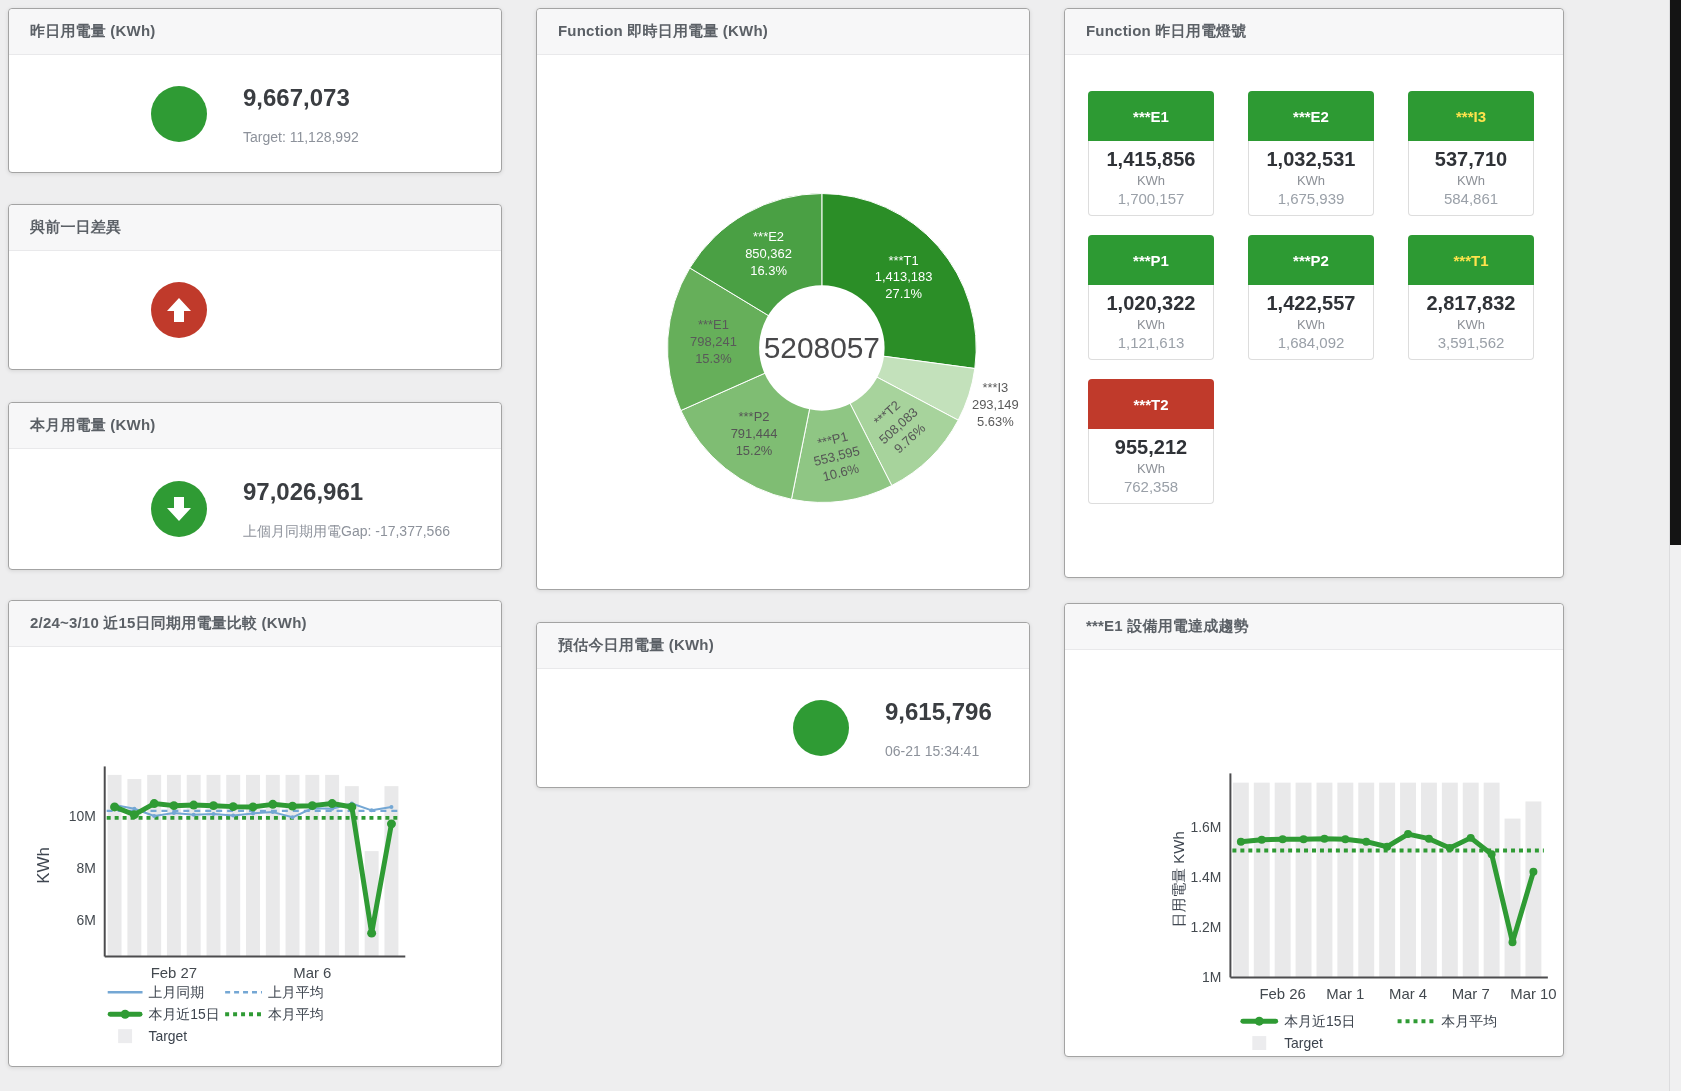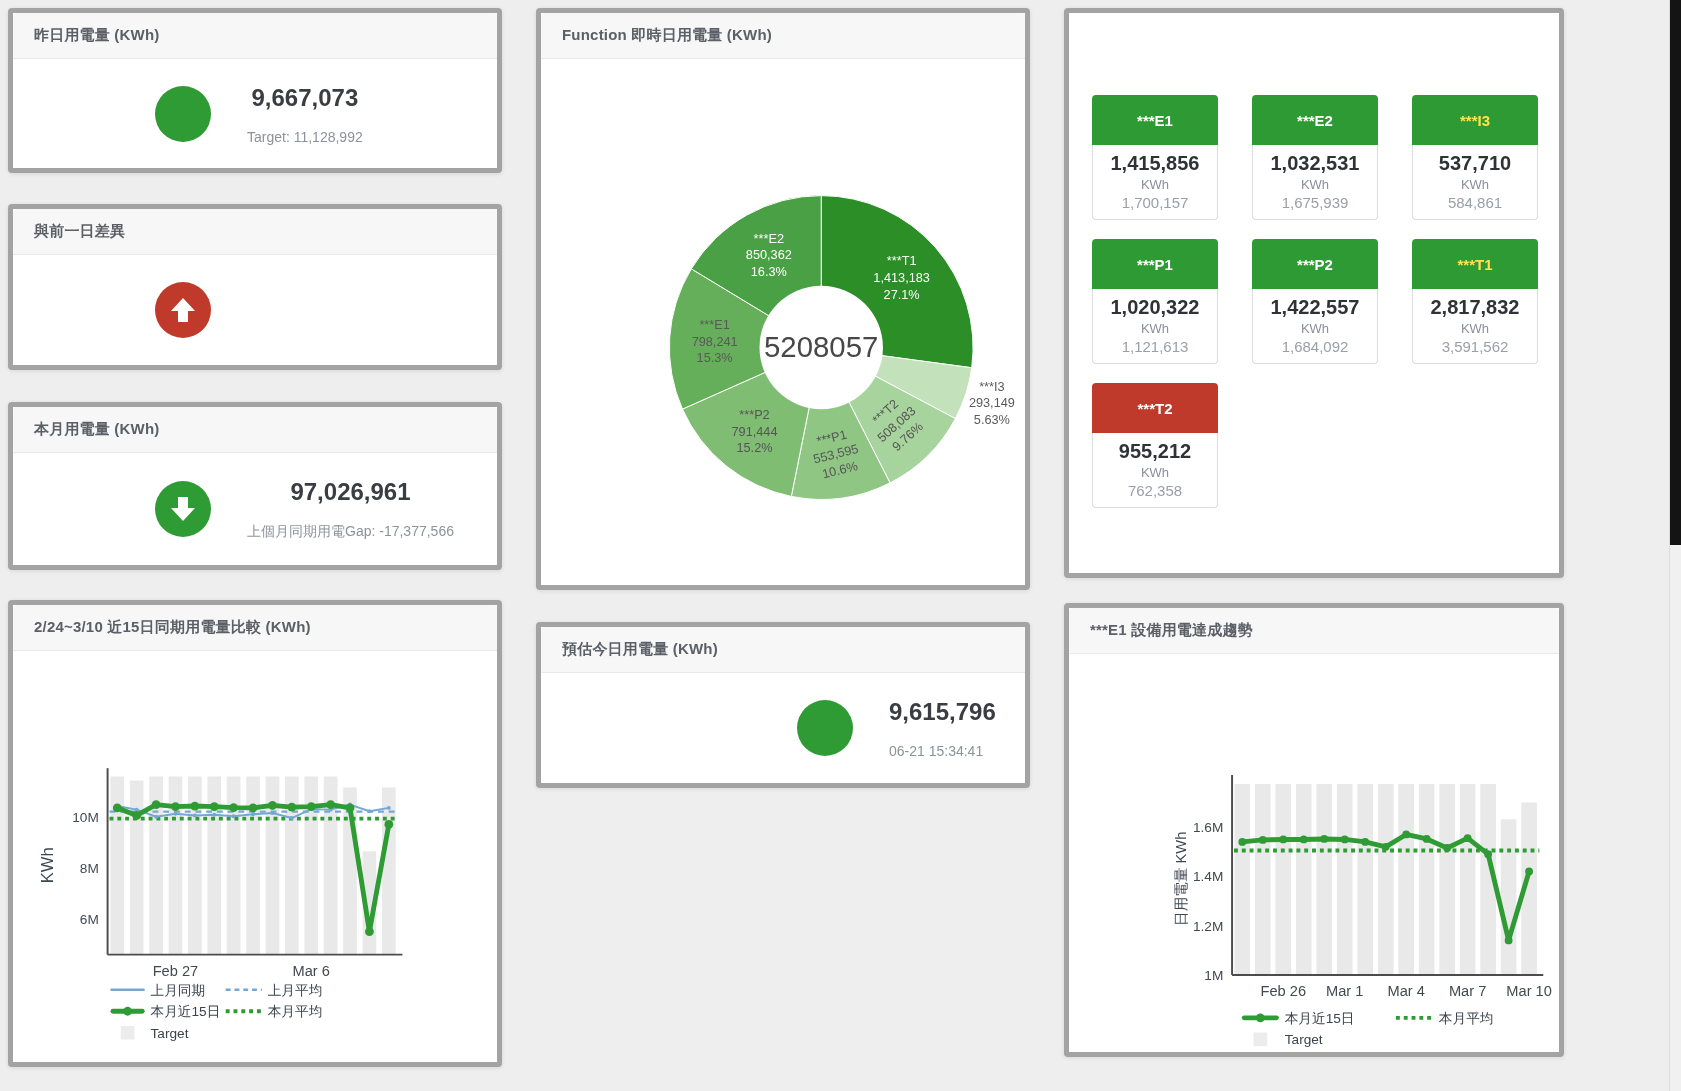--- a/index.html
+++ b/index.html
@@ -1,34 +1,34 @@
 <!DOCTYPE html>
 <html><head>
 <meta charset="utf-8">
 <style>
   html,body{margin:0;padding:0;background:#eeeeef;font-family:"Liberation Sans","DejaVu Sans",sans-serif;}
   .page{position:relative;width:1681px;height:1091px;background:#eeeeef;overflow:hidden;}
-  .panel{position:absolute;background:#fff;border:5px solid #a3a3a3;border-radius:4px;
+  .panel{position:absolute;background:#fff;border:1px solid #a3a3a3;border-radius:4px;
          box-shadow:0 1px 4px rgba(0,0,0,.10);box-sizing:border-box;}
   .ph{height:46px;background:#f7f7f8;border-bottom:1px solid #e9e9eb;border-radius:4px 4px 0 0;
       display:flex;align-items:center;padding:0 21px;box-sizing:border-box;}
   .ph h2{margin:0;font-size:15px;font-weight:bold;color:#5b6066;letter-spacing:.2px;}
   .pb{position:absolute;top:46px;left:0;right:0;bottom:0;}
 
   .p-yesterday{left:8px;top:8px;width:494px;height:165px;}
   .p-gap{left:8px;top:204px;width:494px;height:166px;}
   .p-month{left:8px;top:402px;width:494px;height:168px;}
   .p-comparison{left:8px;top:600px;width:494px;height:467px;}
   .p-donut{left:536px;top:8px;width:494px;height:582px;}
   .p-estimate{left:536px;top:622px;width:494px;height:166px;}
   .p-lights{left:1064px;top:8px;width:500px;height:570px;}
   .p-trend{left:1064px;top:603px;width:500px;height:454px;}
 
   .stat{display:flex;align-items:center;height:100%;box-sizing:border-box;}
-  .p-yesterday .stat,.p-gap .stat,.p-month .stat{padding-left:142px;text-align:center;}
+  .p-yesterday .stat,.p-gap .stat,.p-month .stat{padding-left:142px;}
   .p-estimate .stat{padding-left:256px;}
   .dot{width:56px;height:56px;border-radius:50%;flex:0 0 56px;display:flex;align-items:center;justify-content:center;}
   .dot.green{background:#2f9b34;}
   .dot.red{background:#c03a2b;}
   .sv{margin-left:36px;}
   .val{font-size:24px;font-weight:bold;color:#3a3d41;line-height:1.25;white-space:nowrap;}
   .sub{font-size:14px;color:#8d929b;margin-top:16px;white-space:nowrap;}
 
   .tiles{position:absolute;inset:0;}
   .tile{position:absolute;width:126px;border-radius:4px;}
@@ -230,20 +230,23 @@
         <div class="dot green"></div>
         <div class="sv">
           <div class="val">9,615,796</div>
           <div class="sub">06-21 15:34:41</div>
         </div>
       </div>
     </div>
   </section>
 
   <section class="panel p-lights">
+    <header class="ph">
+      <h2>Function 昨日用電燈號</h2>
+    </header>
     <div class="pb">
       <div class="tiles" id="tiles">
           <div class="tile" style="left: 23px; top: 36px;">
             <div class="tile-head green" style="color: rgb(255, 255, 255);">***E1</div>
             <div class="tile-body">
               <div class="tile-val">1,415,856</div>
               <div class="tile-unit">KWh</div>
               <div class="tile-target">1,700,157</div>
             </div>
           </div>

